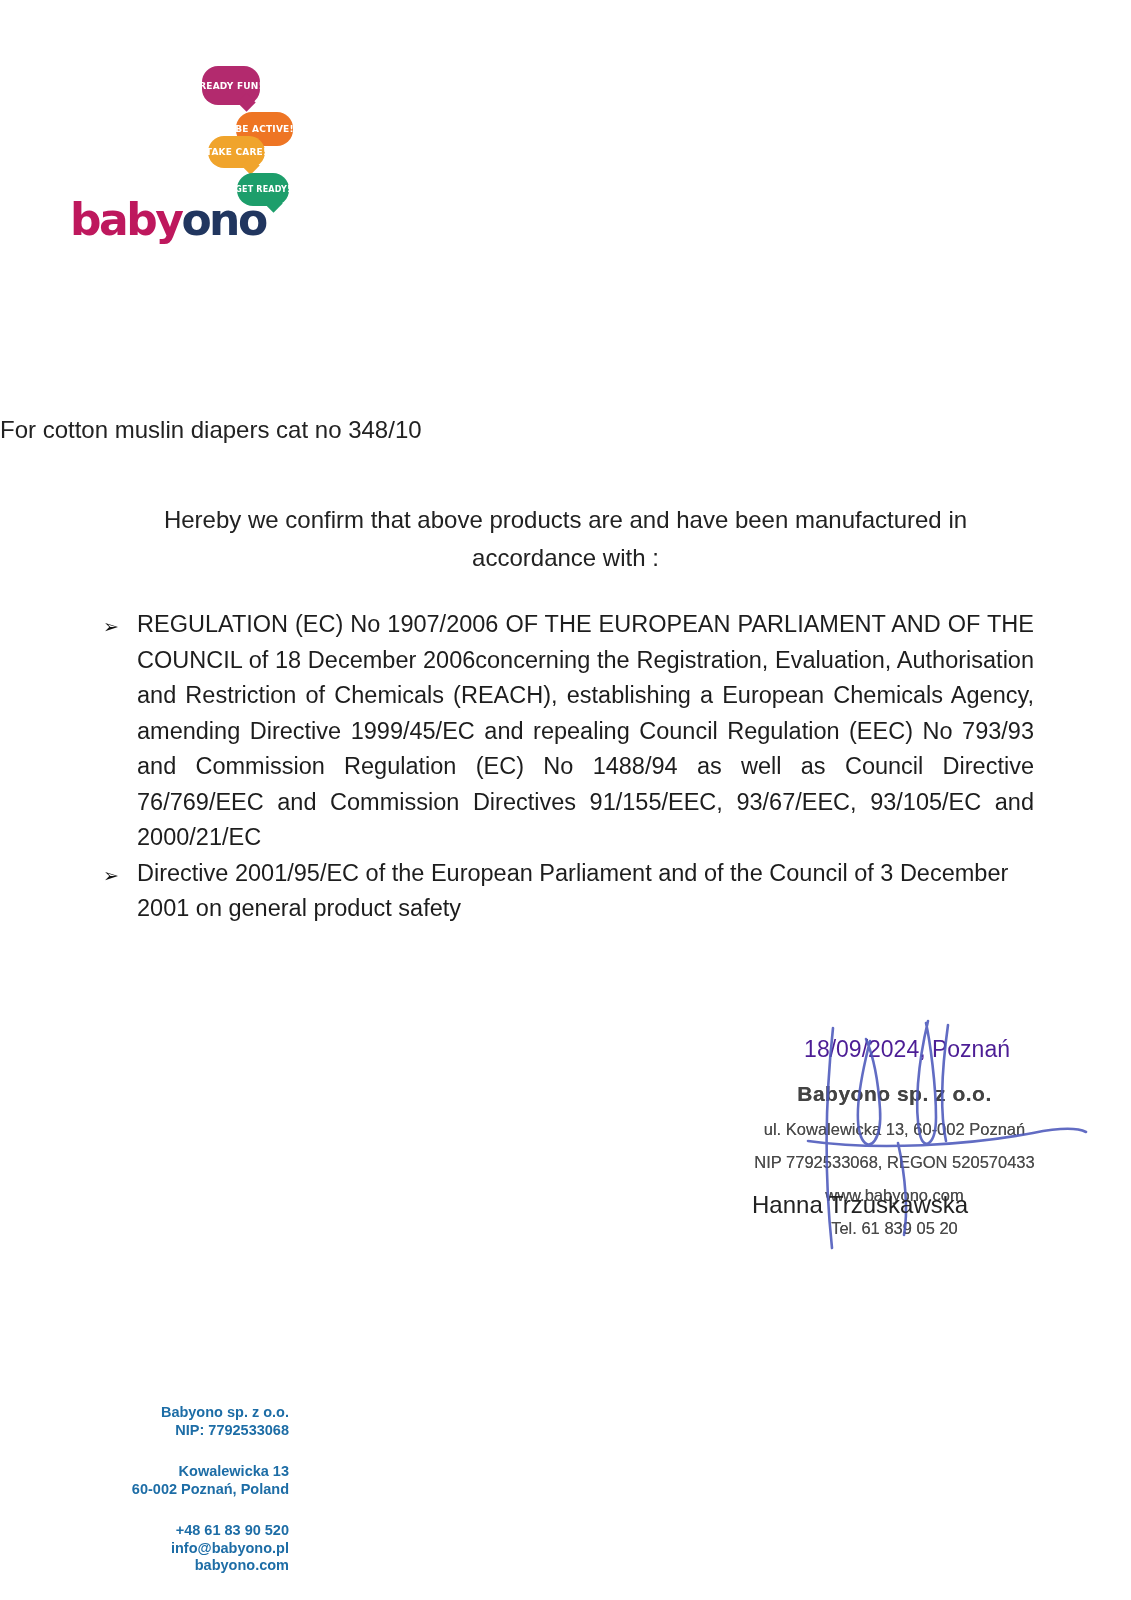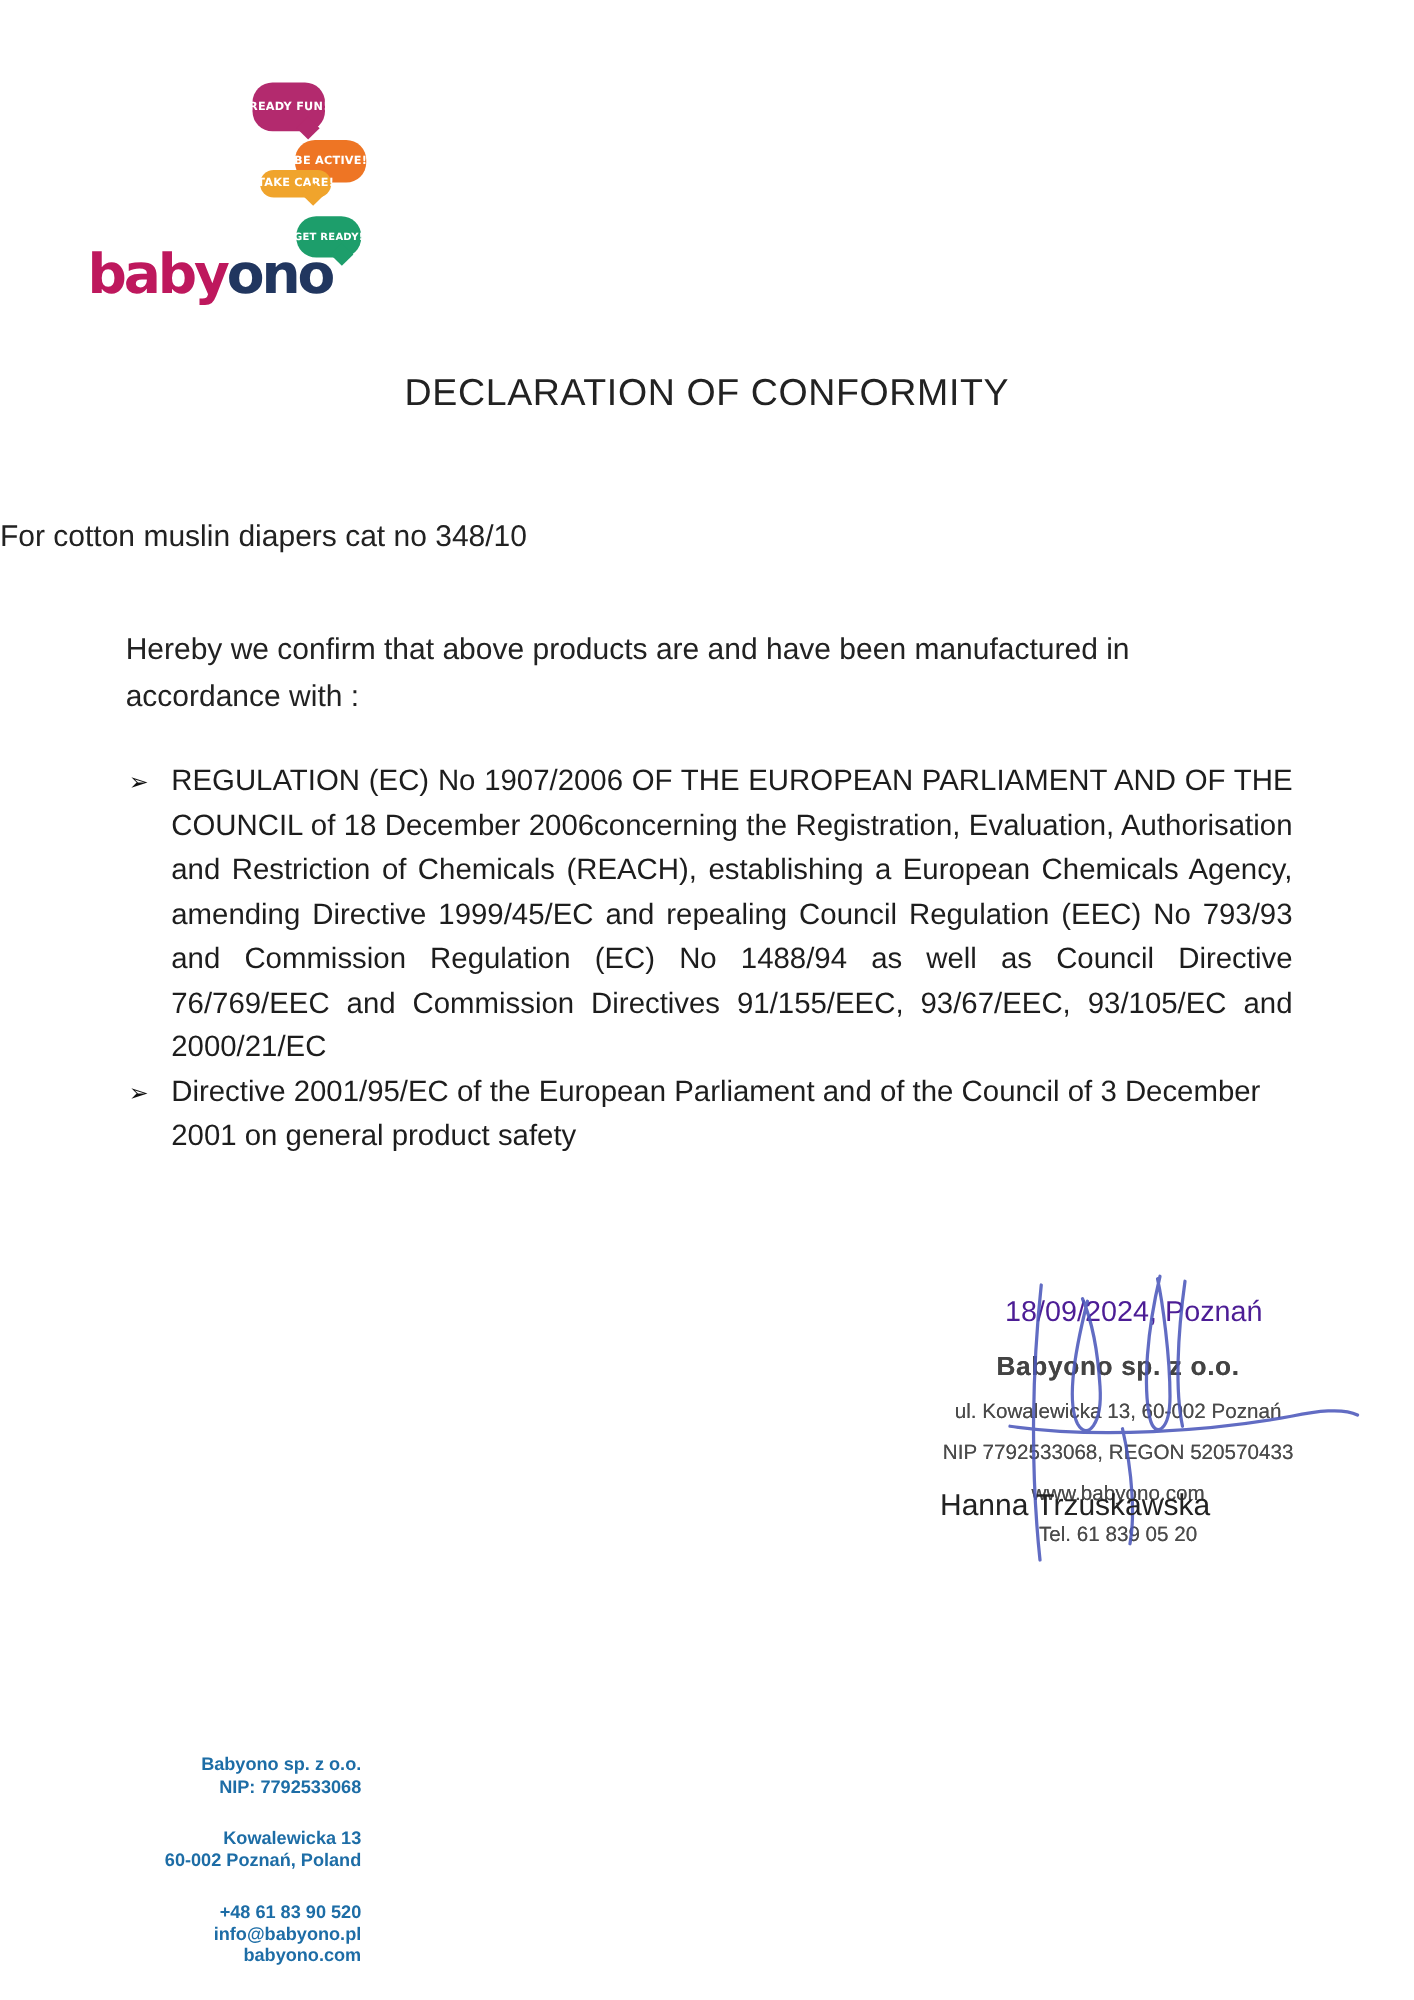--- a/index.html
+++ b/index.html
@@ -16,21 +16,21 @@
     font-family:"DejaVu Sans", sans-serif; border-radius:16px; white-space:nowrap;
   }
   .bubble::after {
     content:""; position:absolute; width:13px; height:13px;
     background:inherit; transform:rotate(45deg); bottom:-4px;
   }
   .b1 { left:132px; top:0px;   width:58px; height:39px; background:#b32a6e; }
   .b1::after { right:7px; }
   .b2 { left:166px; top:46px;  width:57px; height:34px; background:#ee7524; }
   .b2::after { left:8px; }
-  .b3 { left:138px; top:70px;  width:57px; height:22px; background:#f0a42c; }
+  .b3 { left:138px; top:70px;  width:57px; height:32px; background:#f0a42c; }
   .b3::after { right:8px; }
   .b4 { left:167px; top:107px; width:52px; height:33px; background:#1d9e6b; font-size:8px; }
   .b4::after { right:9px; }
   .wordmark {
     position:absolute; left:0px; top:132px;
     font-family:"DejaVu Sans", sans-serif; font-weight:700;
     font-size:44px; letter-spacing:-2.5px; line-height:1;
   }
   .wm-baby { color:#be185d; }
   .wm-ono  { color:#21365f; }
@@ -38,21 +38,21 @@
   
   .title {
     position:absolute; top:298px; left:0; width:100%; text-align:center;
     font-size:30px; letter-spacing:.5px; color:#222;
   }
   .subtitle {
     position:absolute; top:416px; left:0; width:100%; text-align:left;
     font-size:24px; color:#222;
   }
   .intro {
-    position:absolute; top:501px; left:0; width:100%; 
+    position:absolute; top:501px; left:0; width:100%; text-align:center;
     font-size:24px; line-height:38px; color:#222;
   }
   .intro-inner { display:block; max-width:930px; margin:0 auto; }
 
   .bullets { position:absolute; top:607px; left:103px; width:931px; }
   .bullet { display:flex; font-size:23.5px; line-height:35.5px; color:#1d1d1d; }
   .bullet-marker { flex:0 0 34px; width:34px; font-size:19px; padding-top:2px; color:#111; }
   .bullet-text { flex:1; }
   .bullet-text.justify { text-align:justify; }
 
@@ -98,21 +98,20 @@
     <div class="bubble b3">
       <span>TAKE CARE!</span>
     </div>
     <div class="bubble b4">
       <span>GET READY!</span>
     </div>
     <div class="wordmark"><span class="wm-baby">baby</span><span class="wm-ono">ono</span>
     </div>
   </div>
 
-  <div class="title">DECLARATION OF CONFORMITY</div>
   <div class="subtitle">For cotton muslin diapers cat no 348/10</div>
 
   <div class="intro">
     <span class="intro-inner">Hereby we confirm that above products are and have been manufactured in accordance with :</span>
   </div>
 
   <div class="bullets">
     <div class="bullet">
       <span class="bullet-marker">➢</span>
       <span class="bullet-text justify">REGULATION (EC) No 1907/2006 OF THE EUROPEAN PARLIAMENT AND OF THE COUNCIL of 18 December 2006concerning the Registration, Evaluation, Authorisation and Restriction of Chemicals (REACH), establishing a European Chemicals Agency, amending Directive 1999/45/EC and repealing Council Regulation (EEC) No 793/93 and Commission Regulation (EC) No 1488/94 as well as Council Directive 76/769/EEC and Commission Directives 91/155/EEC, 93/67/EEC, 93/105/EC and 2000/21/EC</span>

